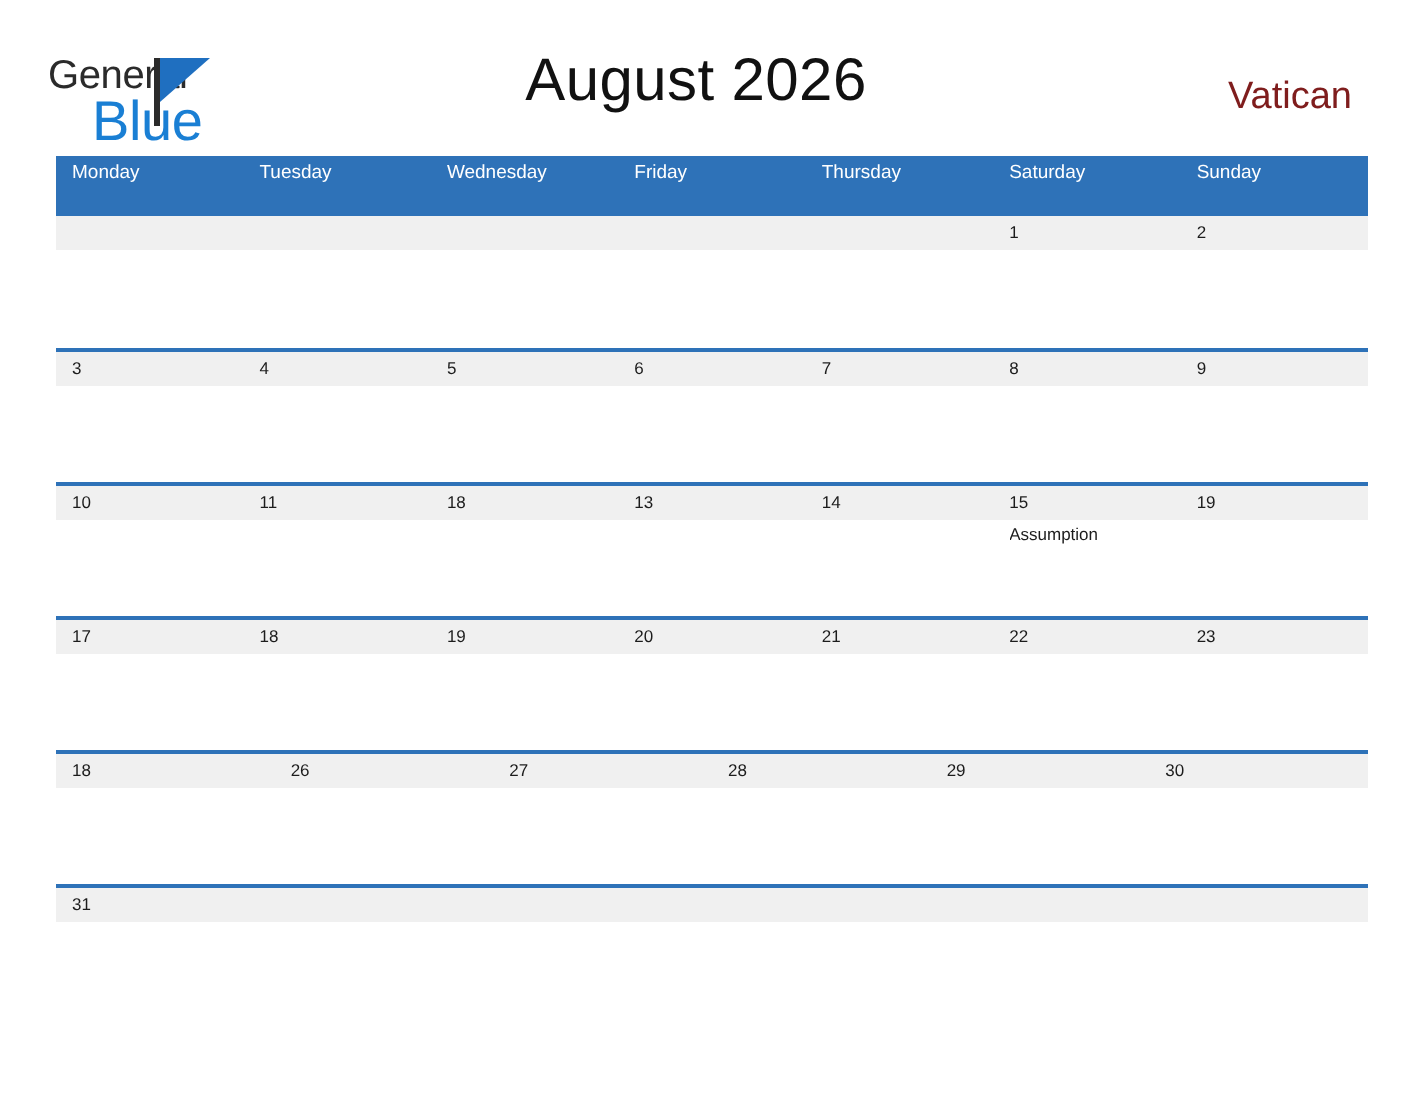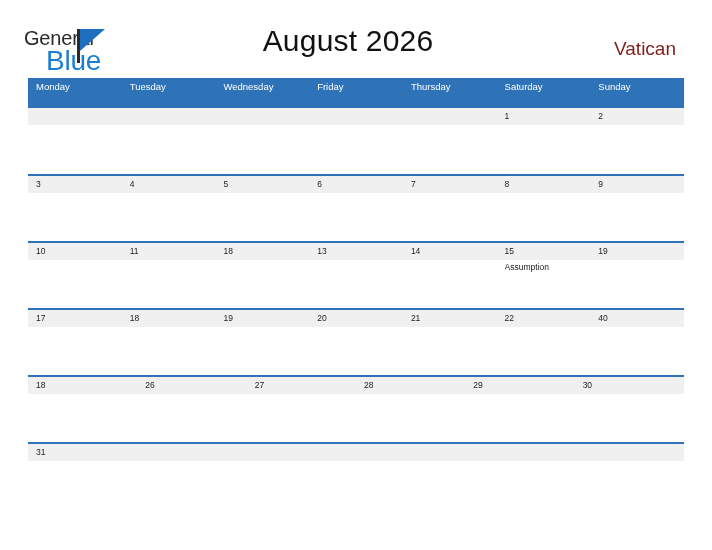--- a/index.html
+++ b/index.html
@@ -308,21 +308,21 @@
             <div class="day-cell">
               <span class="day-num">20</span>
             </div>
             <div class="day-cell">
               <span class="day-num">21</span>
             </div>
             <div class="day-cell">
               <span class="day-num">22</span>
             </div>
             <div class="day-cell">
-              <span class="day-num">40</span>
+              <span class="day-num">23</span>
             </div>
           </div>
         </div>
         <div class="week-row">
           <div class="day-band"></div>
           <div class="day-cells">
             <div class="day-cell">
               <span class="day-num">18</span>
             </div>
             <div class="day-cell">

